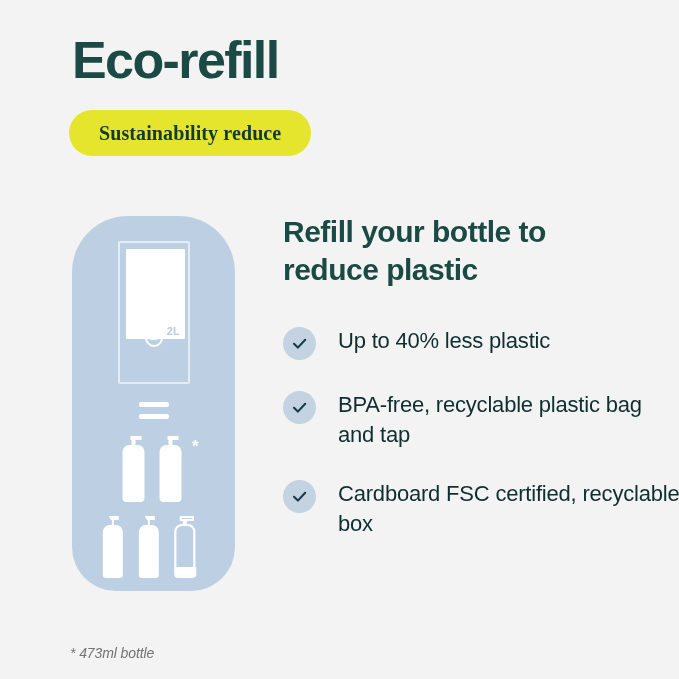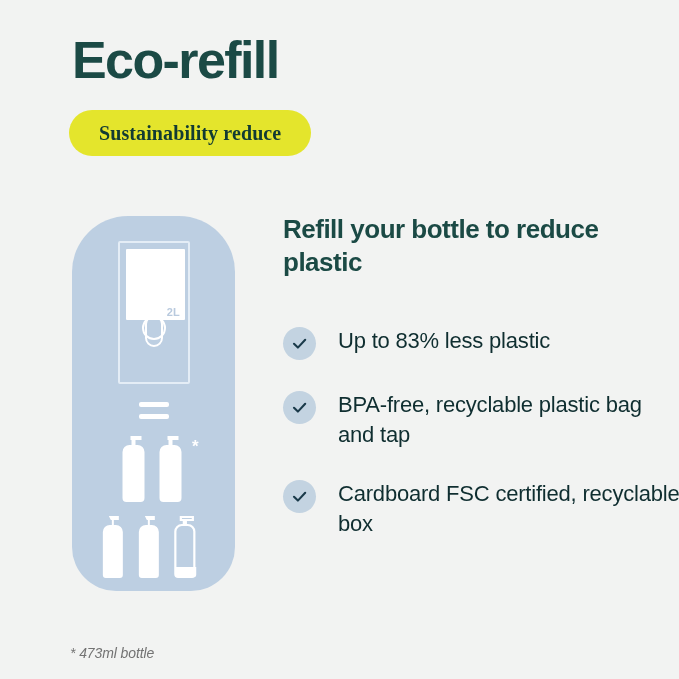--- a/index.html
+++ b/index.html
@@ -77,21 +77,21 @@
     height: 143px;
     border: 2px solid #e4edf6;
     border-radius: 2px;
     box-sizing: border-box;
   }
   .carton-window {
     position: absolute;
     left: 6px;
     top: 6px;
     width: 59px;
-    height: 71px;
+    height: 90px;
     background: #ffffff;
     border-radius: 1px;
   }
   .carton-vol {
     position: absolute;
     right: 5px;
     bottom: 2px;
     font-size: 11px;
     font-weight: 700;
     color: #b9cade;
@@ -149,21 +149,21 @@
     line-height: 1;
     font-weight: 700;
   }
 
   
   .content-title {
     position: absolute;
     left: 259px;
     top: 213px;
     width: 360px;
-    font-size: 26px;
+    font-size: 30px;
     font-weight: 700;
     color: #1b4a45;
     line-height: 1.28;
     letter-spacing: -0.5px;
   }
 
   .feature-list {
     position: absolute;
     left: 259px;
     top: 326px;
@@ -264,21 +264,21 @@
   <div class="content-title">Refill your bottle to reduce plastic</div>
 
   <div class="feature-list">
 
     <div class="feature">
       <span class="check-circle">
         <svg width="17" height="17" viewBox="0 0 17 17">
           <path d="M3 8.8 L6.9 12.6 L14.2 4.8" fill="none" stroke="#1a3a4a" stroke-width="2.1" stroke-linecap="round" stroke-linejoin="round"></path>
         </svg>
       </span>
-      <span class="feature-text">Up to 83% less plastic</span>
+      <span class="feature-text">Up to 40% less plastic</span>
     </div>
 
     <div class="feature">
       <span class="check-circle">
         <svg width="17" height="17" viewBox="0 0 17 17">
           <path d="M3 8.8 L6.9 12.6 L14.2 4.8" fill="none" stroke="#1a3a4a" stroke-width="2.1" stroke-linecap="round" stroke-linejoin="round"></path>
         </svg>
       </span>
       <span class="feature-text">BPA-free, recyclable plastic bag and tap</span>
     </div>

